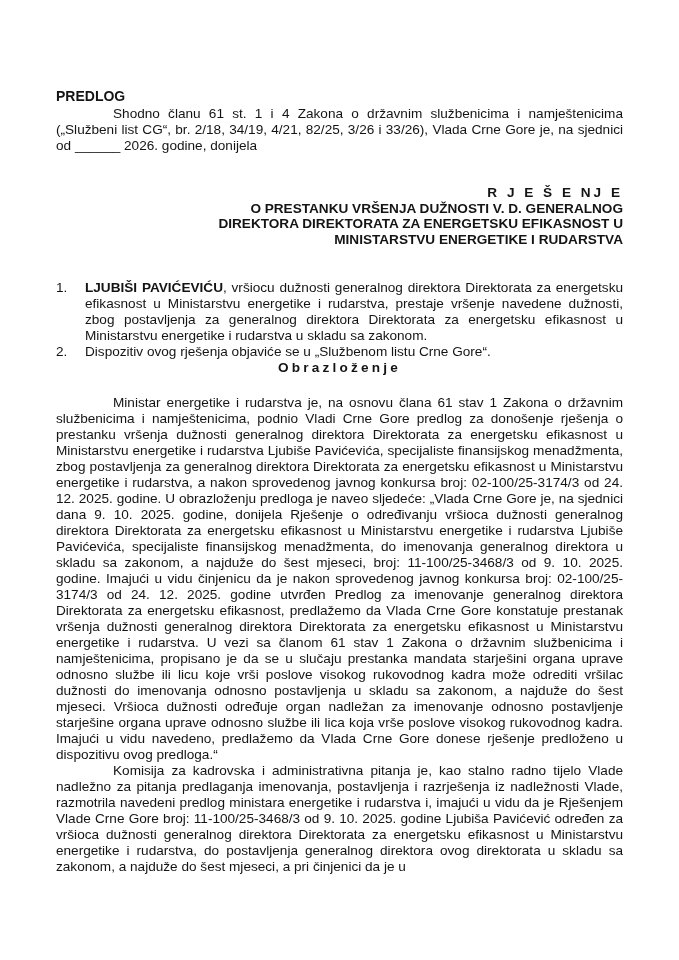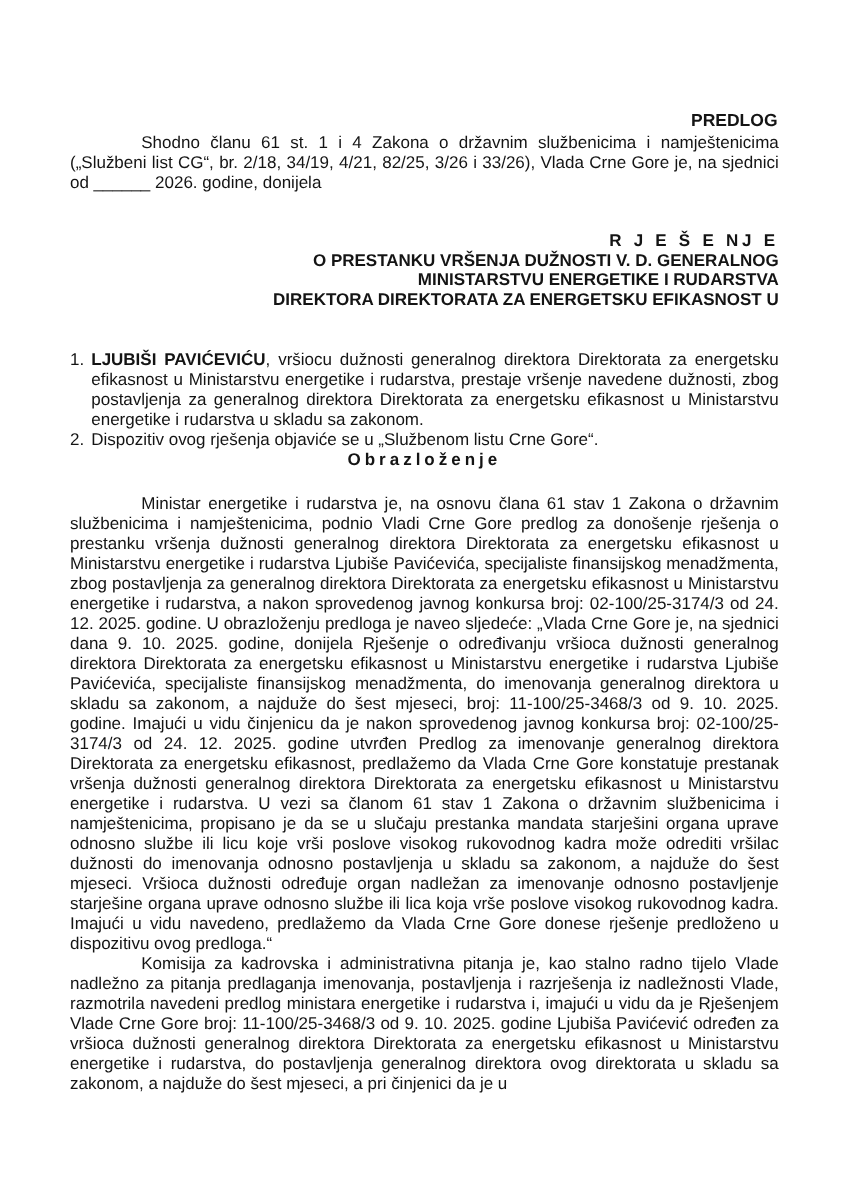--- a/index.html
+++ b/index.html
@@ -2,45 +2,45 @@
 <html><head>
 <meta charset="utf-8">
 <style>
   html, body { margin: 0; padding: 0; background: #ffffff; }
   body { width: 679px; height: 960px; overflow: hidden; position: relative; }
   .page {
     position: absolute; left: 56px; top: 88px; width: 567px;
     font-family: "Liberation Sans", sans-serif; font-size: 13.6px; line-height: 16px;
     color: #141414;
   }
-  .predlog { text-align: right; font-weight: bold; font-size: 14px; line-height: 16px; margin-right: 1px; }
+  .predlog { text-align: left; font-weight: bold; font-size: 14px; line-height: 16px; margin-right: 1px; }
   .just { text-align: justify; }
   .indent { text-indent: 57px; }
   .preamble { margin-top: 2px; }
   .title-block { text-align: right; font-weight: bold; margin-top: 31px; line-height: 15.5px; }
   .title-block .t1 { letter-spacing: 3px; }
   .list { margin-top: 33px; }
   .li { display: flex; }
   .li .num { width: 17px; flex: none; }
-  .li .txt { flex: 1; text-align: justify; }
+  .li .txt { flex: 1; text-align: justify; margin-left: 12px; }
   .obr { text-align: center; font-weight: bold; letter-spacing: 3.2px; margin-bottom: 19px; }
   .bold { font-weight: bold; }
 </style>
 </head>
 <body>
 
 <div class="page">
   <div class="predlog">PREDLOG</div>
   <div class="preamble just indent">Shodno članu 61 st. 1 i 4 Zakona o državnim službenicima i namještenicima („Službeni list CG“, br. 2/18, 34/19, 4/21, 82/25, 3/26 i 33/26), Vlada Crne Gore je, na sjednici od ______ 2026. godine, donijela</div>
 
   <div class="title-block">
     <div class="t1">R J E Š E NJ E</div>
     <div>O PRESTANKU VRŠENJA DUŽNOSTI V. D. GENERALNOG</div>
+    <div>DIREKTORA DIREKTORATA ZA ENERGETSKU EFIKASNOST U</div>
     <div>MINISTARSTVU ENERGETIKE I RUDARSTVA</div>
-    <div>DIREKTORA DIREKTORATA ZA ENERGETSKU EFIKASNOST U</div>
   </div>
 
   <div class="list">
     <div class="li">
       <span class="num">1.</span>
       <span class="txt"><span class="bold">LJUBIŠI PAVIĆEVIĆU</span><span>, vršiocu dužnosti generalnog direktora Direktorata za energetsku efikasnost u Ministarstvu energetike i rudarstva, prestaje vršenje navedene dužnosti, zbog postavljenja za generalnog direktora Direktorata za energetsku efikasnost u Ministarstvu energetike i rudarstva u skladu sa zakonom.</span></span>
     </div>
     <div class="li">
       <span class="num">2.</span>
       <span class="txt">Dispozitiv ovog rješenja objaviće se u „Službenom listu Crne Gore“.</span>

